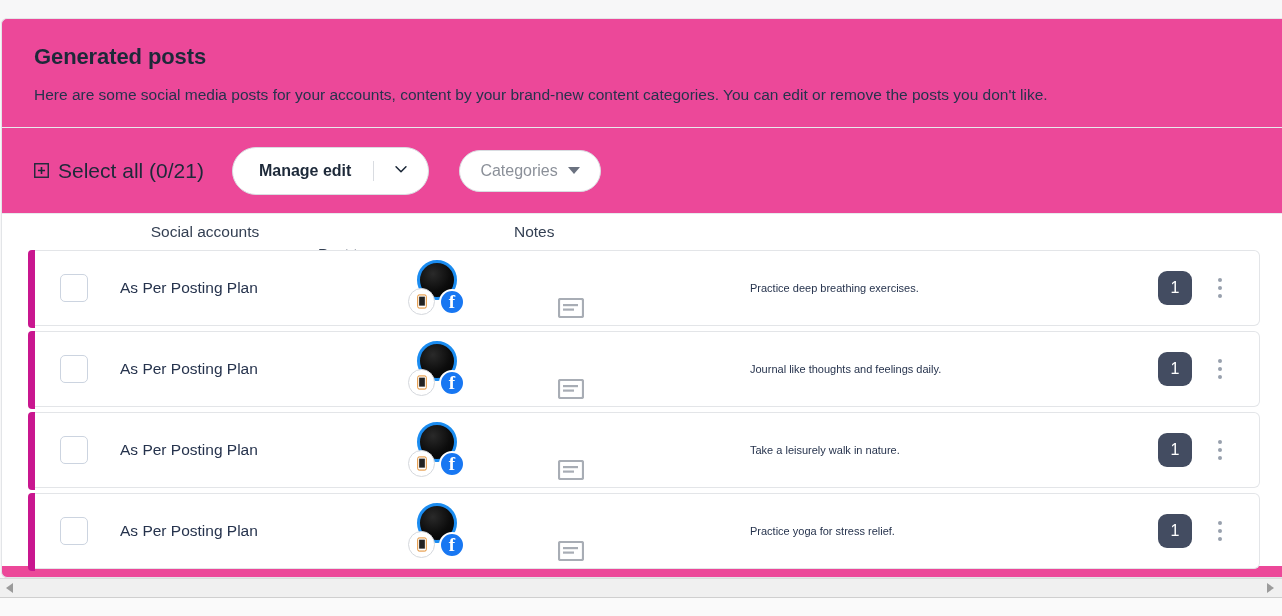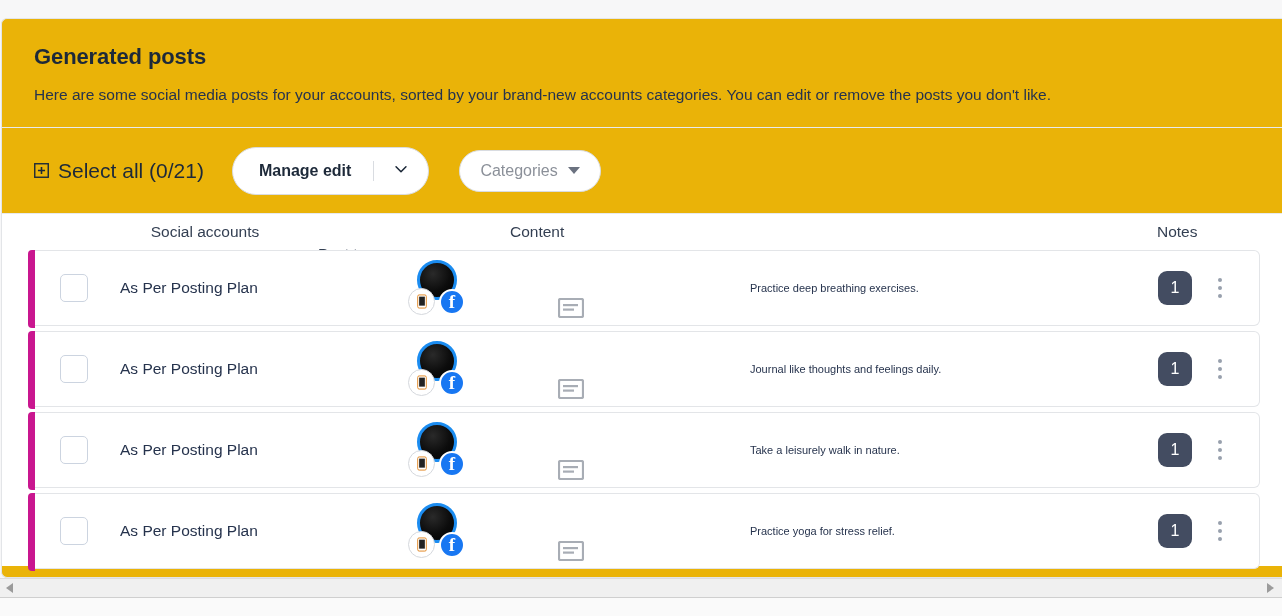--- a/index.html
+++ b/index.html
@@ -19,21 +19,21 @@
     background: #f7f7f8;
   }
 
   
   .card {
     position: absolute;
     left: 1px;
     top: 18px;
     width: 1281px;
     height: 560px;
-    background: #eab308;
+    background: #ec4899;
     border: 1px solid #e3e5e8;
     border-right: none;
     border-radius: 6px 0 0 6px;
     overflow: hidden;
   }
 
   
   .card-header {
     padding: 24px 32px 22px 32px;
     border-bottom: 1px solid #e8eaed;
@@ -316,21 +316,21 @@
 </style>
 </head>
 <body>
 
 <div class="page">
 
   <div class="card">
 
     <div class="card-header">
       <div class="card-title">Generated posts</div>
-      <div class="card-subtitle">Here are some social media posts for your accounts, sorted by your brand-new accounts categories. You can edit or remove the posts you don't like.</div>
+      <div class="card-subtitle">Here are some social media posts for your accounts, content by your brand-new content categories. You can edit or remove the posts you don't like.</div>
     </div>
 
     <div class="toolbar">
 
       <div class="select-all">
         <span class="select-all-icon">
           <svg viewBox="0 0 16 16" width="15" height="15">
             <rect x="0.8" y="0.8" width="14.4" height="14.4" fill="none" stroke="#1d2939" stroke-width="1.5"></rect>
             <path d="M8 4.2 V11.8 M4.2 8 H11.8" stroke="#1d2939" stroke-width="1.7"></path>
           </svg>
@@ -358,21 +358,20 @@
       </div>
 
     </div>
 
     <div class="table-area">
 
       <div class="thead">
         <div class="col-check"></div>
         <div class="col-social">Social accounts</div>
         <div class="col-type">Post type</div>
-        <div class="col-content">Content</div>
         <div class="col-notes">Notes</div>
       </div>
 
       <div class="rows">
 
         <div class="row">
           <div class="row-accent"></div>
           <div class="col-check">
             <div class="checkbox"></div>
           </div>

